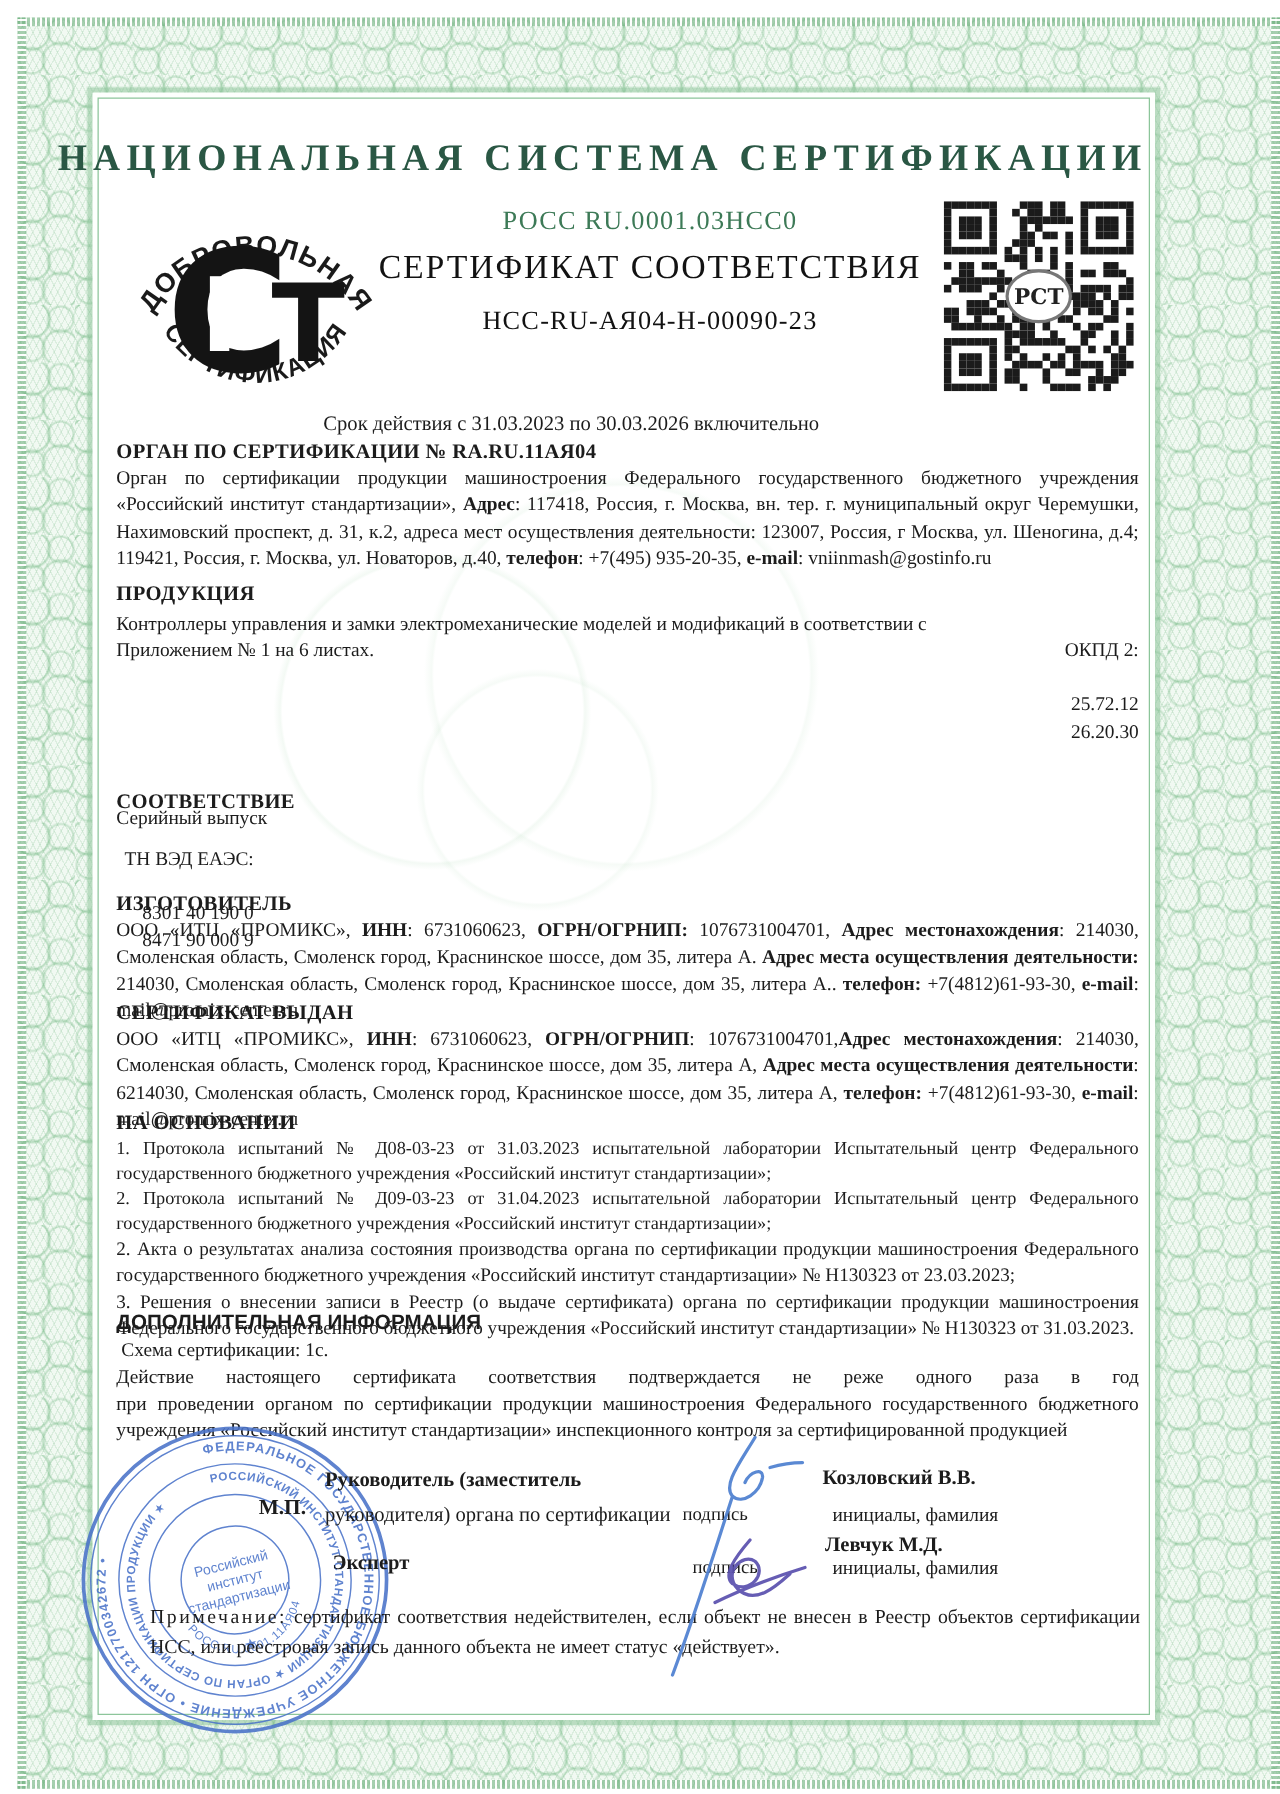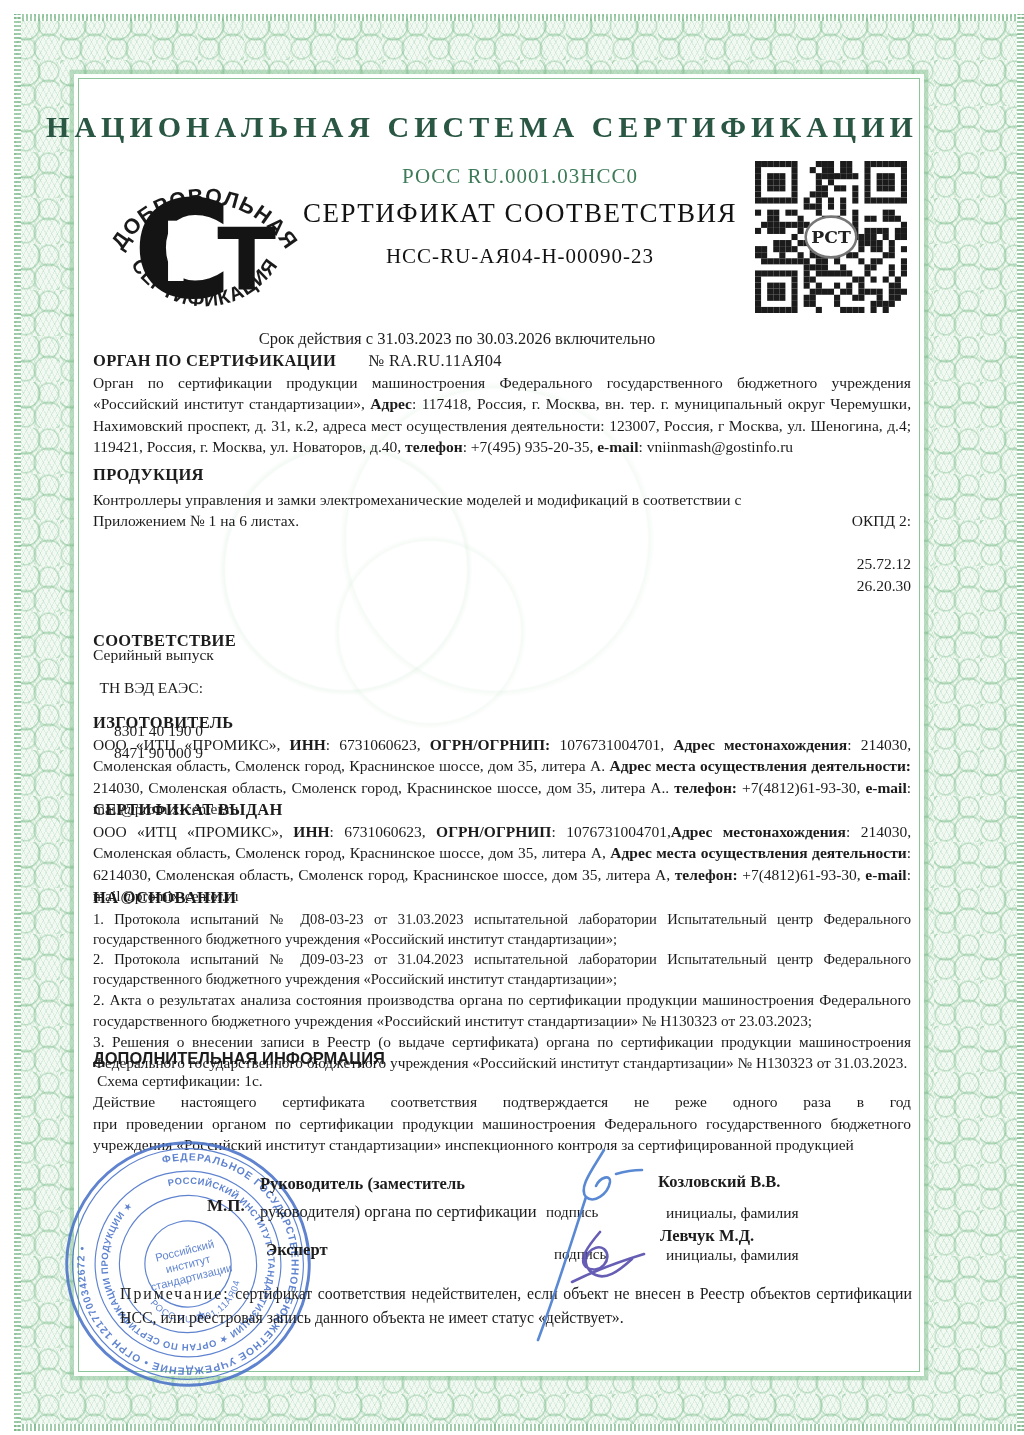--- a/index.html
+++ b/index.html
@@ -45,21 +45,21 @@
   .doc-title{position:absolute;left:130px;width:780px;top:198px;text-align:center;
     font-size:27px;letter-spacing:1.5px;color:#121212;}
   .cert-no{position:absolute;left:130px;width:780px;top:244px;text-align:center;
     font-size:21px;letter-spacing:1px;color:#121212;}
   .validity{position:absolute;left:0;right:110px;top:329px;text-align:center;font-size:16.5px;}
   .logo-svg{position:absolute;left:92px;top:148px;width:225px;height:192px;}
   .qr-svg{position:absolute;left:755px;top:161px;width:152px;height:152px;}
   
   .sec{position:absolute;left:93px;width:818px;font-size:15.5px;line-height:21.5px;}
   .sec .h{font-weight:bold;font-size:16.5px;letter-spacing:.3px;}
-  .sec .h .num{font-weight:normal;margin-left:28px;}
+  .sec .h .num{font-weight:bold;}
   .just{text-align:justify;}
   .stretch{text-align:justify;text-align-last:justify;}
   .row{display:flex;justify-content:space-between;gap:17px;}
   .codes{text-align:right;white-space:pre-line;min-width:110px;}
   .pre{white-space:pre-line;}
   .sans-h{font-family:"Liberation Sans","DejaVu Sans",sans-serif;font-size:16.5px;font-weight:bold;}
   .basis p{margin:0;text-align:justify;}
   .basis p.small{font-size:14.6px;line-height:20px;}
   .basis p.norm{font-size:15.3px;line-height:21px;}
   

